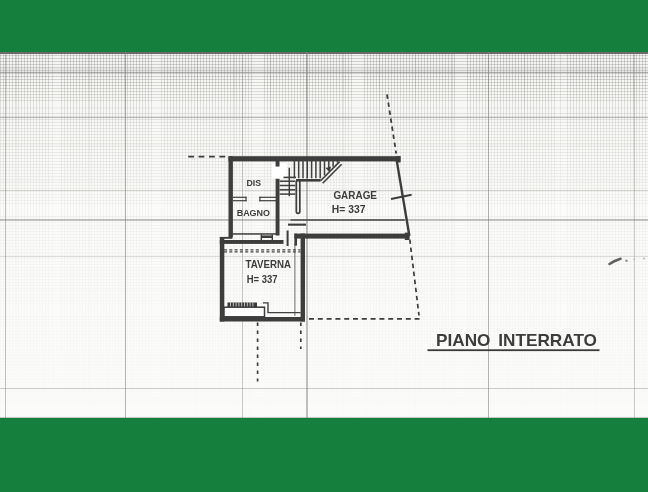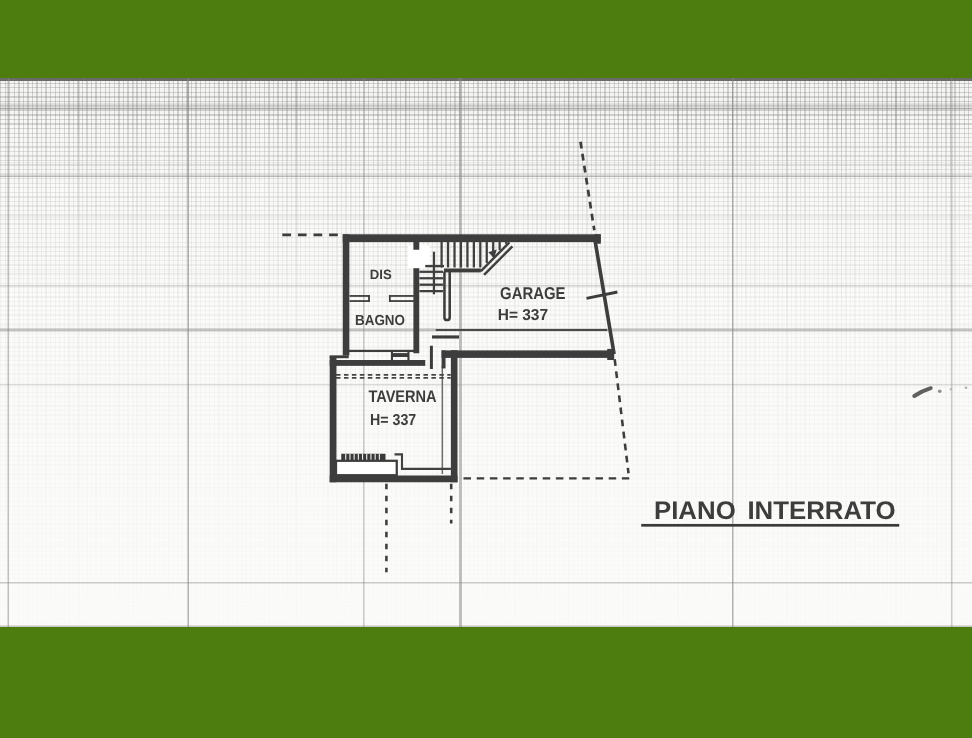--- a/index.html
+++ b/index.html
@@ -1,16 +1,16 @@
 <!DOCTYPE html>
 <html><head>
 <meta charset="utf-8">
 <style>
 html,body{margin:0;padding:0;}
-#page{position:relative;width:648px;height:492px;background:#4d7c0f;overflow:hidden;
+#page{position:relative;width:648px;height:492px;background:#15803d;overflow:hidden;
   font-family:"Liberation Sans", sans-serif;text-align:right;}
 #gridband{position:absolute;left:0;top:52px;width:648px;height:366px;background:#fbfbf9;}
 #gridmask{position:absolute;left:0;top:52px;width:648px;height:366px;
   -webkit-mask-image:linear-gradient(to bottom, rgba(0,0,0,1) 0px, rgba(0,0,0,1) 26px, rgba(0,0,0,0.72) 45px, rgba(0,0,0,0.52) 70px, rgba(0,0,0,0.40) 100px, rgba(0,0,0,0.30) 125px, rgba(0,0,0,0.20) 160px, rgba(0,0,0,0.15) 195px, rgba(0,0,0,0.10) 250px, rgba(0,0,0,0.06) 310px, rgba(0,0,0,0.04) 366px);
   mask-image:linear-gradient(to bottom, rgba(0,0,0,1) 0px, rgba(0,0,0,1) 26px, rgba(0,0,0,0.72) 45px, rgba(0,0,0,0.52) 70px, rgba(0,0,0,0.40) 100px, rgba(0,0,0,0.30) 125px, rgba(0,0,0,0.20) 160px, rgba(0,0,0,0.15) 195px, rgba(0,0,0,0.10) 250px, rgba(0,0,0,0.06) 310px, rgba(0,0,0,0.04) 366px);}
 .fine{position:absolute;left:0;top:0;width:648px;height:366px;
   background-image:
     repeating-linear-gradient(to right, rgba(118,118,115,0.30) 0px, rgba(118,118,115,0.30) 0.9px, transparent 0.9px, transparent 3.03px),
     repeating-linear-gradient(to bottom, rgba(118,118,115,0.30) 0px, rgba(118,118,115,0.30) 0.9px, transparent 0.9px, transparent 3.03px);}
 .med{position:absolute;left:0;top:0;width:648px;height:366px;

